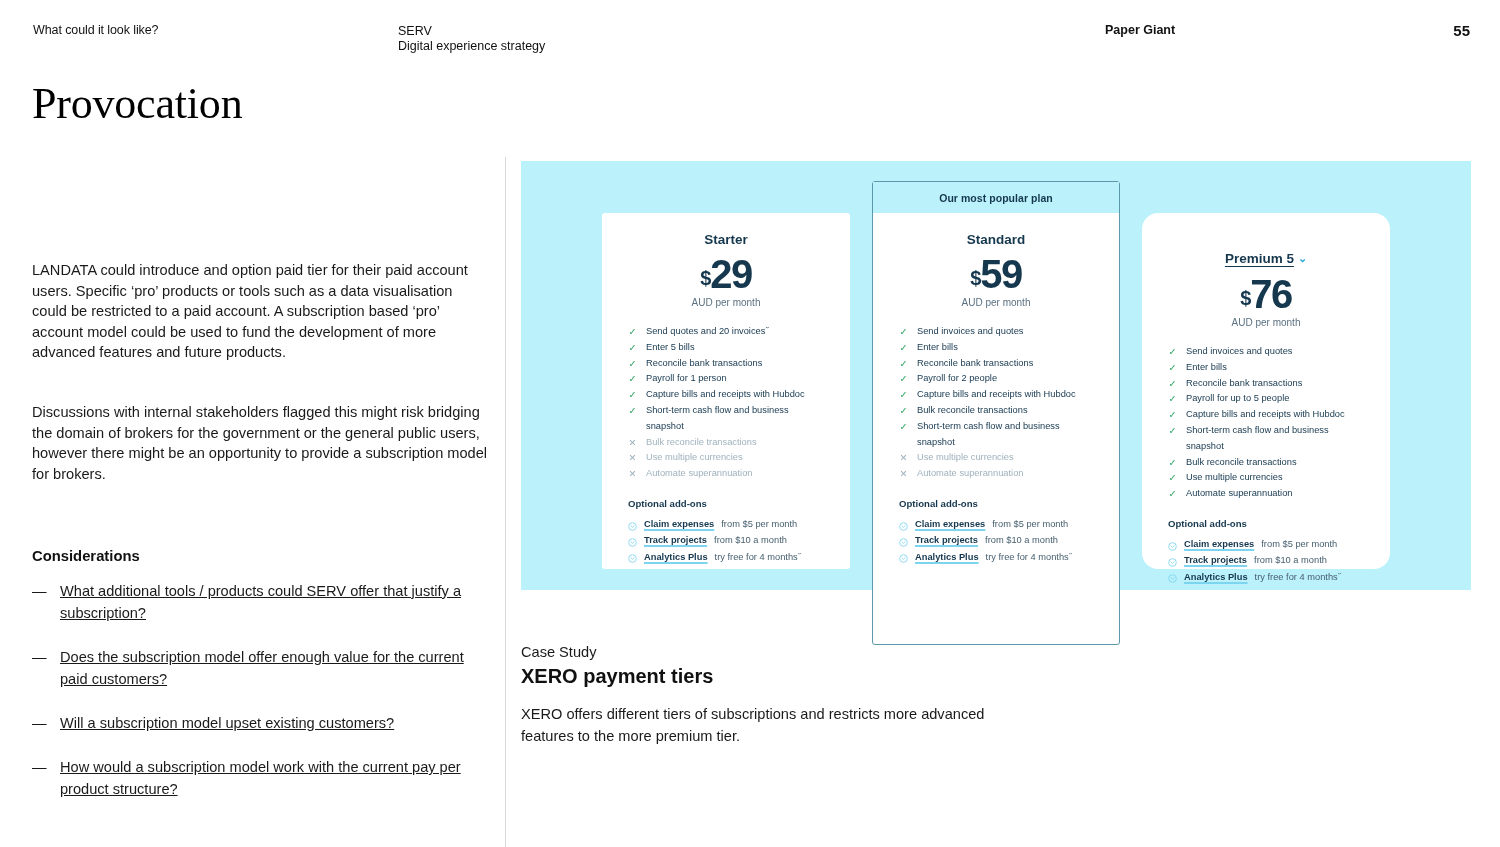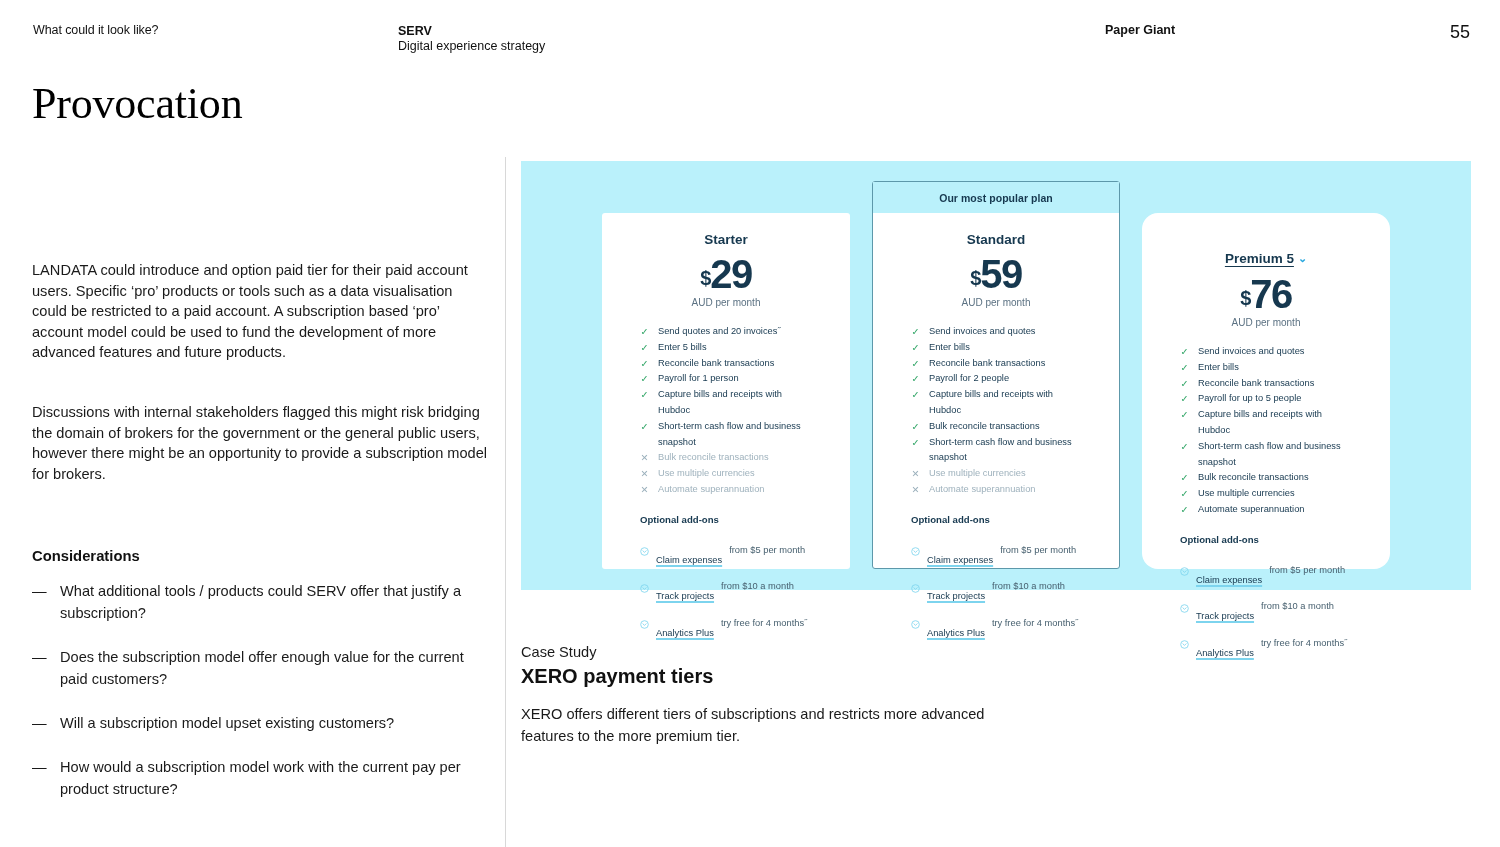--- a/index.html
+++ b/index.html
@@ -11,24 +11,24 @@
     overflow: hidden;
   }
   .slide { position: relative; width: 1500px; height: 847px; }
 
   
   .hdr-left {
     position: absolute; left: 33px; top: 23px;
     font-size: 12.5px; font-weight: normal; letter-spacing: -0.1px;
   }
   .hdr-mid { position: absolute; left: 398px; top: 24px; font-size: 12.5px; line-height: 14.5px; }
-  .hdr-mid .l1 { font-weight: bold; }
+  .hdr-mid .l1 { font-weight: normal; }
   .hdr-mid .l2 { font-weight: normal; }
   .hdr-right { position: absolute; left: 1105px; top: 23px; font-size: 12.5px; font-weight: bold; }
-  .hdr-page { position: absolute; right: 30px; top: 22px; font-size: 18px; font-weight: normal; }
+  .hdr-page { position: absolute; right: 30px; top: 22px; font-size: 15px; font-weight: bold; }
 
   
   .title {
     position: absolute; left: 32px; top: 78px;
     font-family: "Liberation Serif", serif;
     font-size: 44px; font-weight: normal; letter-spacing: -0.2px;
     color: #000;
   }
 
   
@@ -54,55 +54,55 @@
     position: absolute; left: 32px; top: 548px;
     font-size: 14.8px; font-weight: bold; color: #111;
   }
   .cons-list { position: absolute; left: 32px; top: 580px; width: 460px; }
   .cons-item {
     display: flex; gap: 12px;
     font-size: 14.6px; line-height: 22px; color: #1a1a1a;
     margin-bottom: 22px;
   }
   .cons-dash { width: 16px; flex: none; color: #1a1a1a; }
-  .cons-text { flex: 1; }
+  .cons-text { flex: 1; text-decoration: underline; }
 
   
   .panel {
     position: absolute; left: 521px; top: 161px;
     width: 950px; height: 429px;
     background: #baf1fb;
   }
 
   .cards {
     position: absolute; left: 0; top: 0; width: 100%; height: 100%;
   }
 
   .card {
     position: absolute; top: 52px;
     width: 248px; height: 356px;
     background: #ffffff;
     border-radius: 3px;
   }
   .card.starter { left: 81px; }
   .card.standard {
-    left: 351px; top: 20px; height: 388px;
+    left: 351px; top: 20px; height: 464px;
     border: 1.6px solid #5d98aa;
     border-radius: 3px; background: #ffffff;
   }
   .card.premium { left: 621px; border-radius: 16px; }
 
   .popular-banner {
     height: 31px; background: #baf1fb;
     display: flex; align-items: center; justify-content: center;
     font-size: 10.5px; font-weight: bold; color: #16384f;
     letter-spacing: 0.05px;
   }
 
-  .card-body { padding: 0 34px; }
+  .card-body { padding: 0 22px; }
 
   .plan-name {
     text-align: center; margin-top: 19px;
     font-size: 13.5px; font-weight: bold; color: #16384f;
   }
   .plan-name.link {
     color: #16384f; text-decoration: underline; text-underline-offset: 3px;
     display: inline-block;
   }
   .plan-name-wrap { text-align: center; margin-top: 19px; }
@@ -136,23 +136,23 @@
     margin-top: 16px; padding-left: 4px;
     font-size: 9.6px; font-weight: bold; color: #16384f;
   }
   .addons { margin-top: 7px; padding-left: 4px; }
   .addon {
     display: flex; align-items: center; gap: 7px;
     font-size: 9.3px; line-height: 16.4px; color: #3e5a6c;
   }
   .addon .aicon { flex: none; width: 9px; height: 9px; }
   .addon .aname {
-    font-weight: normal; color: #16384f;
+    font-weight: bold; color: #16384f;
     text-decoration: underline; text-decoration-color: #7dd4ee;
-    text-underline-offset: 1.5px; text-decoration-thickness: 1.6px; margin-top: 20px;
+    text-underline-offset: 1.5px; text-decoration-thickness: 1.6px;
   }
   .addon .adesc { color: #47606f; }
 
   
   .cs-label {
     position: absolute; left: 521px; top: 644px;
     font-size: 14.6px; color: #1a1a1a;
   }
   .cs-title {
     position: absolute; left: 521px; top: 665px;

